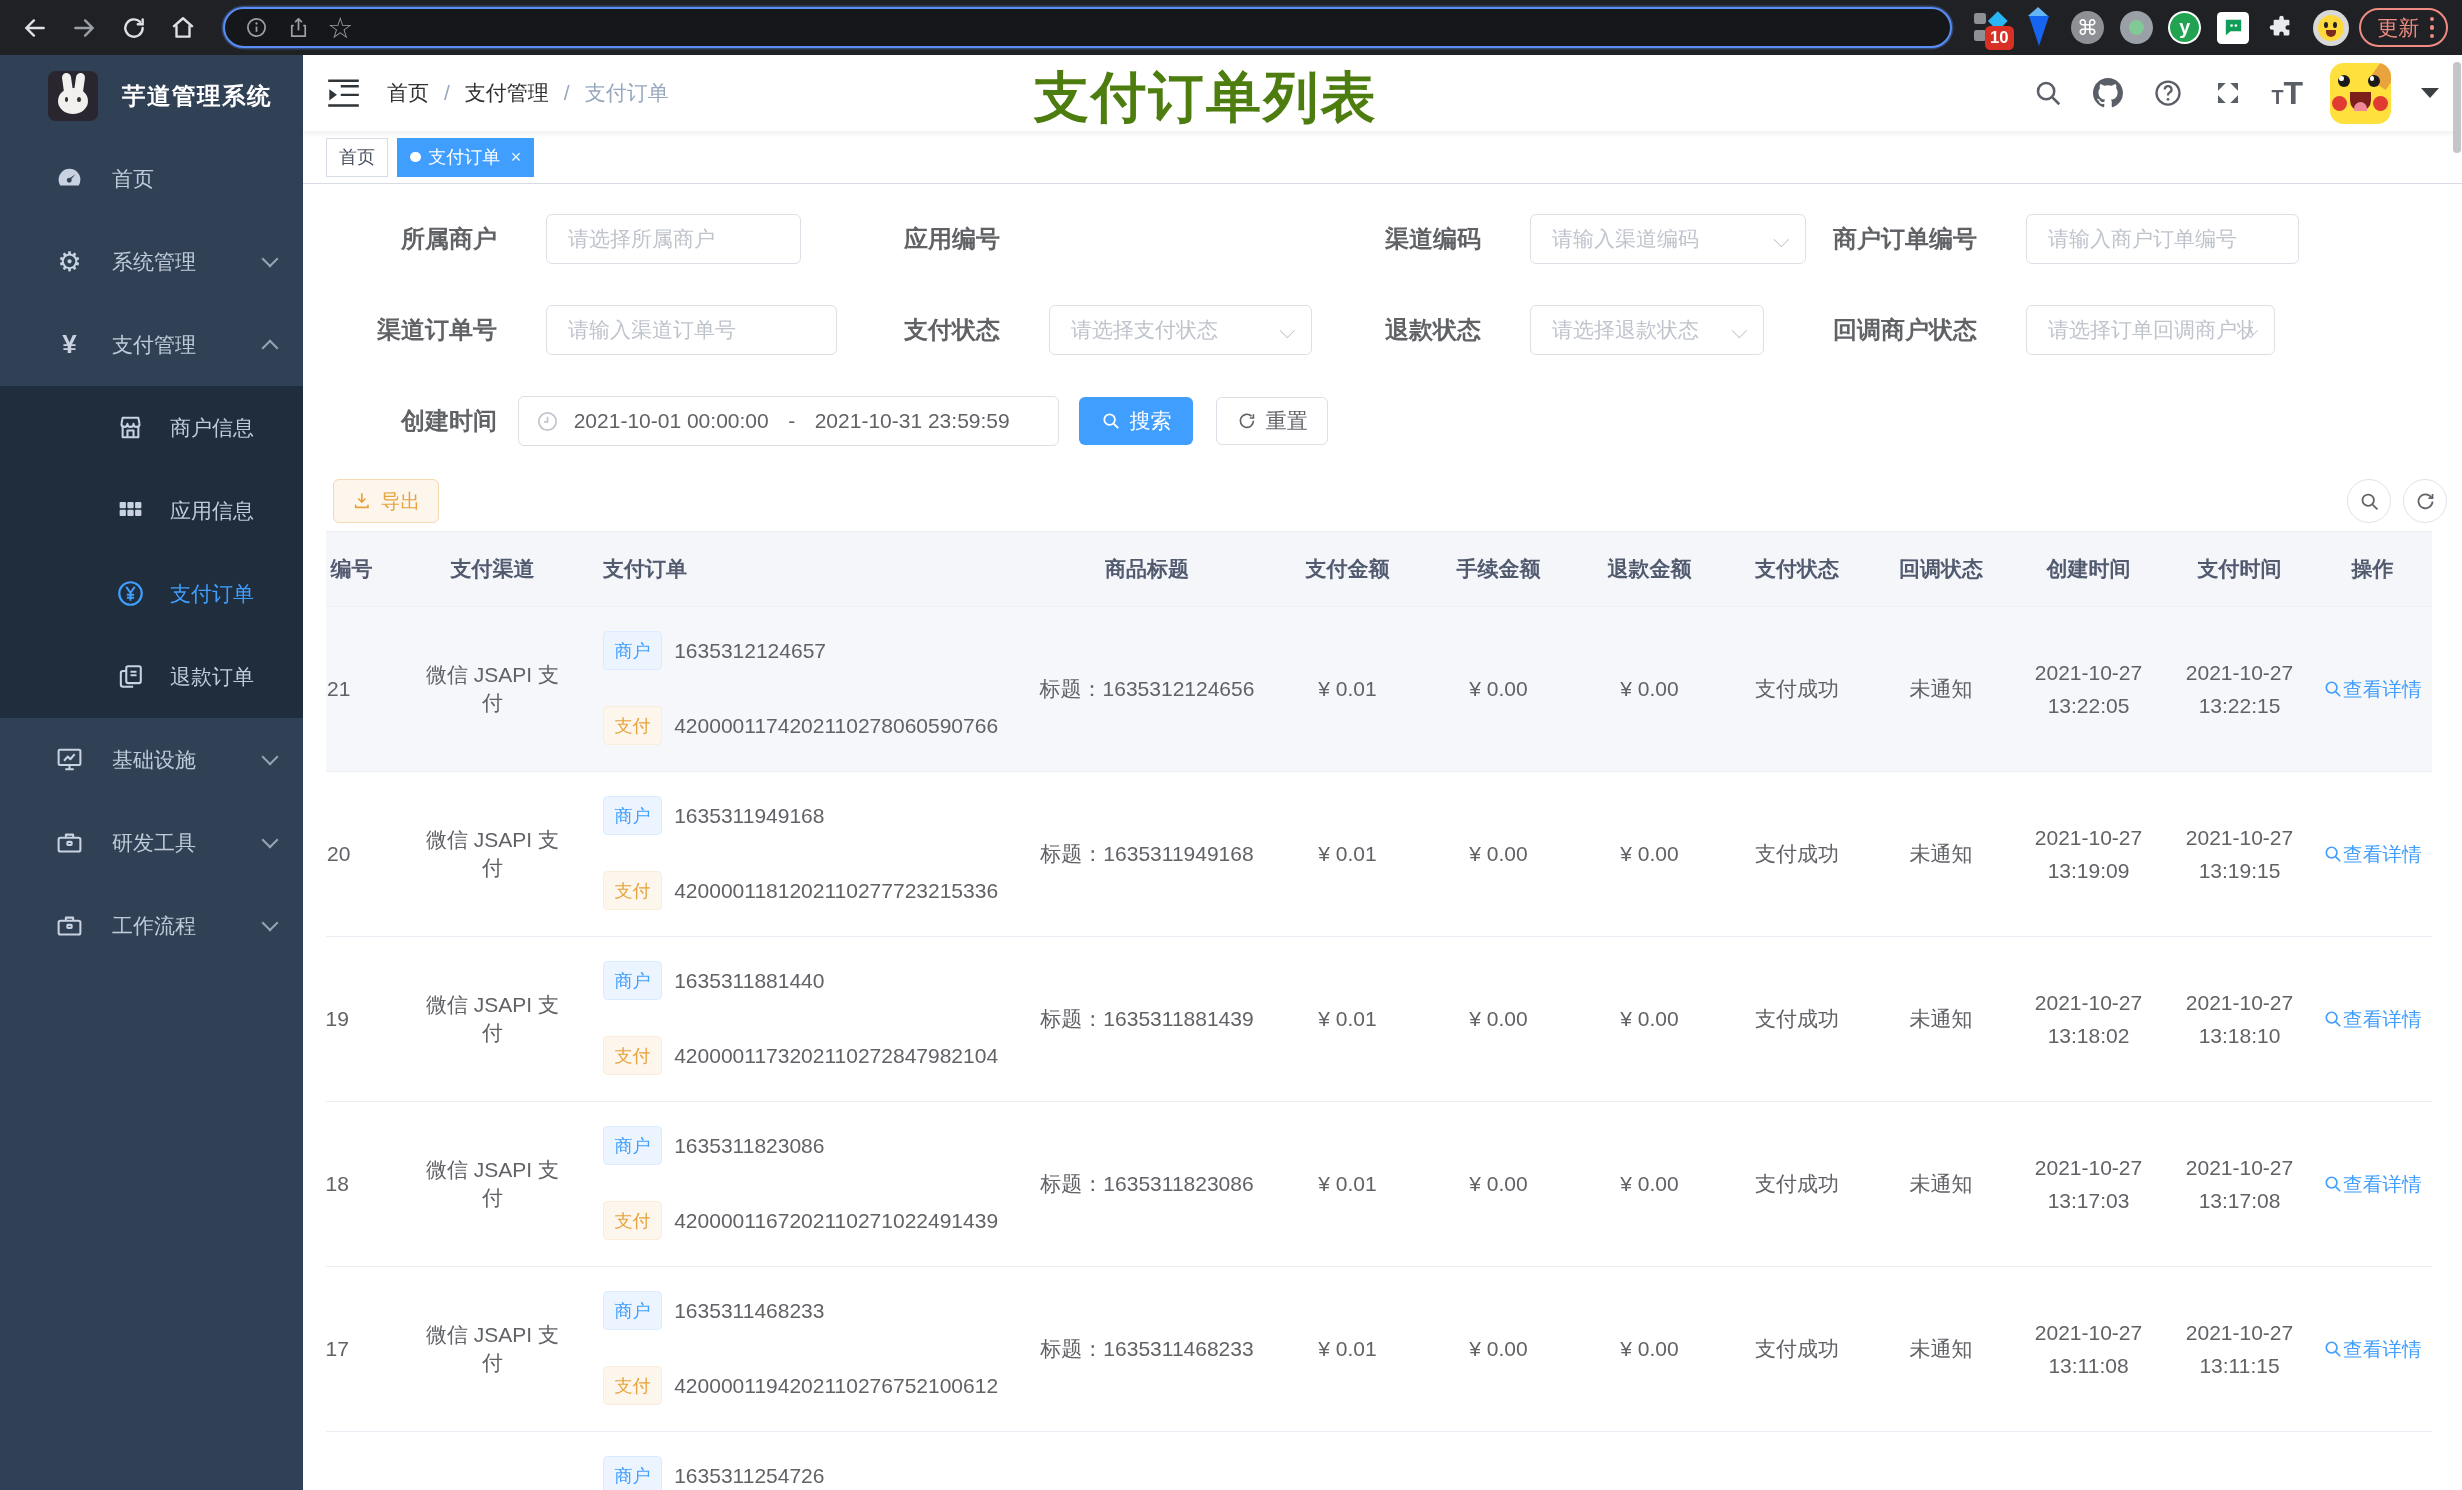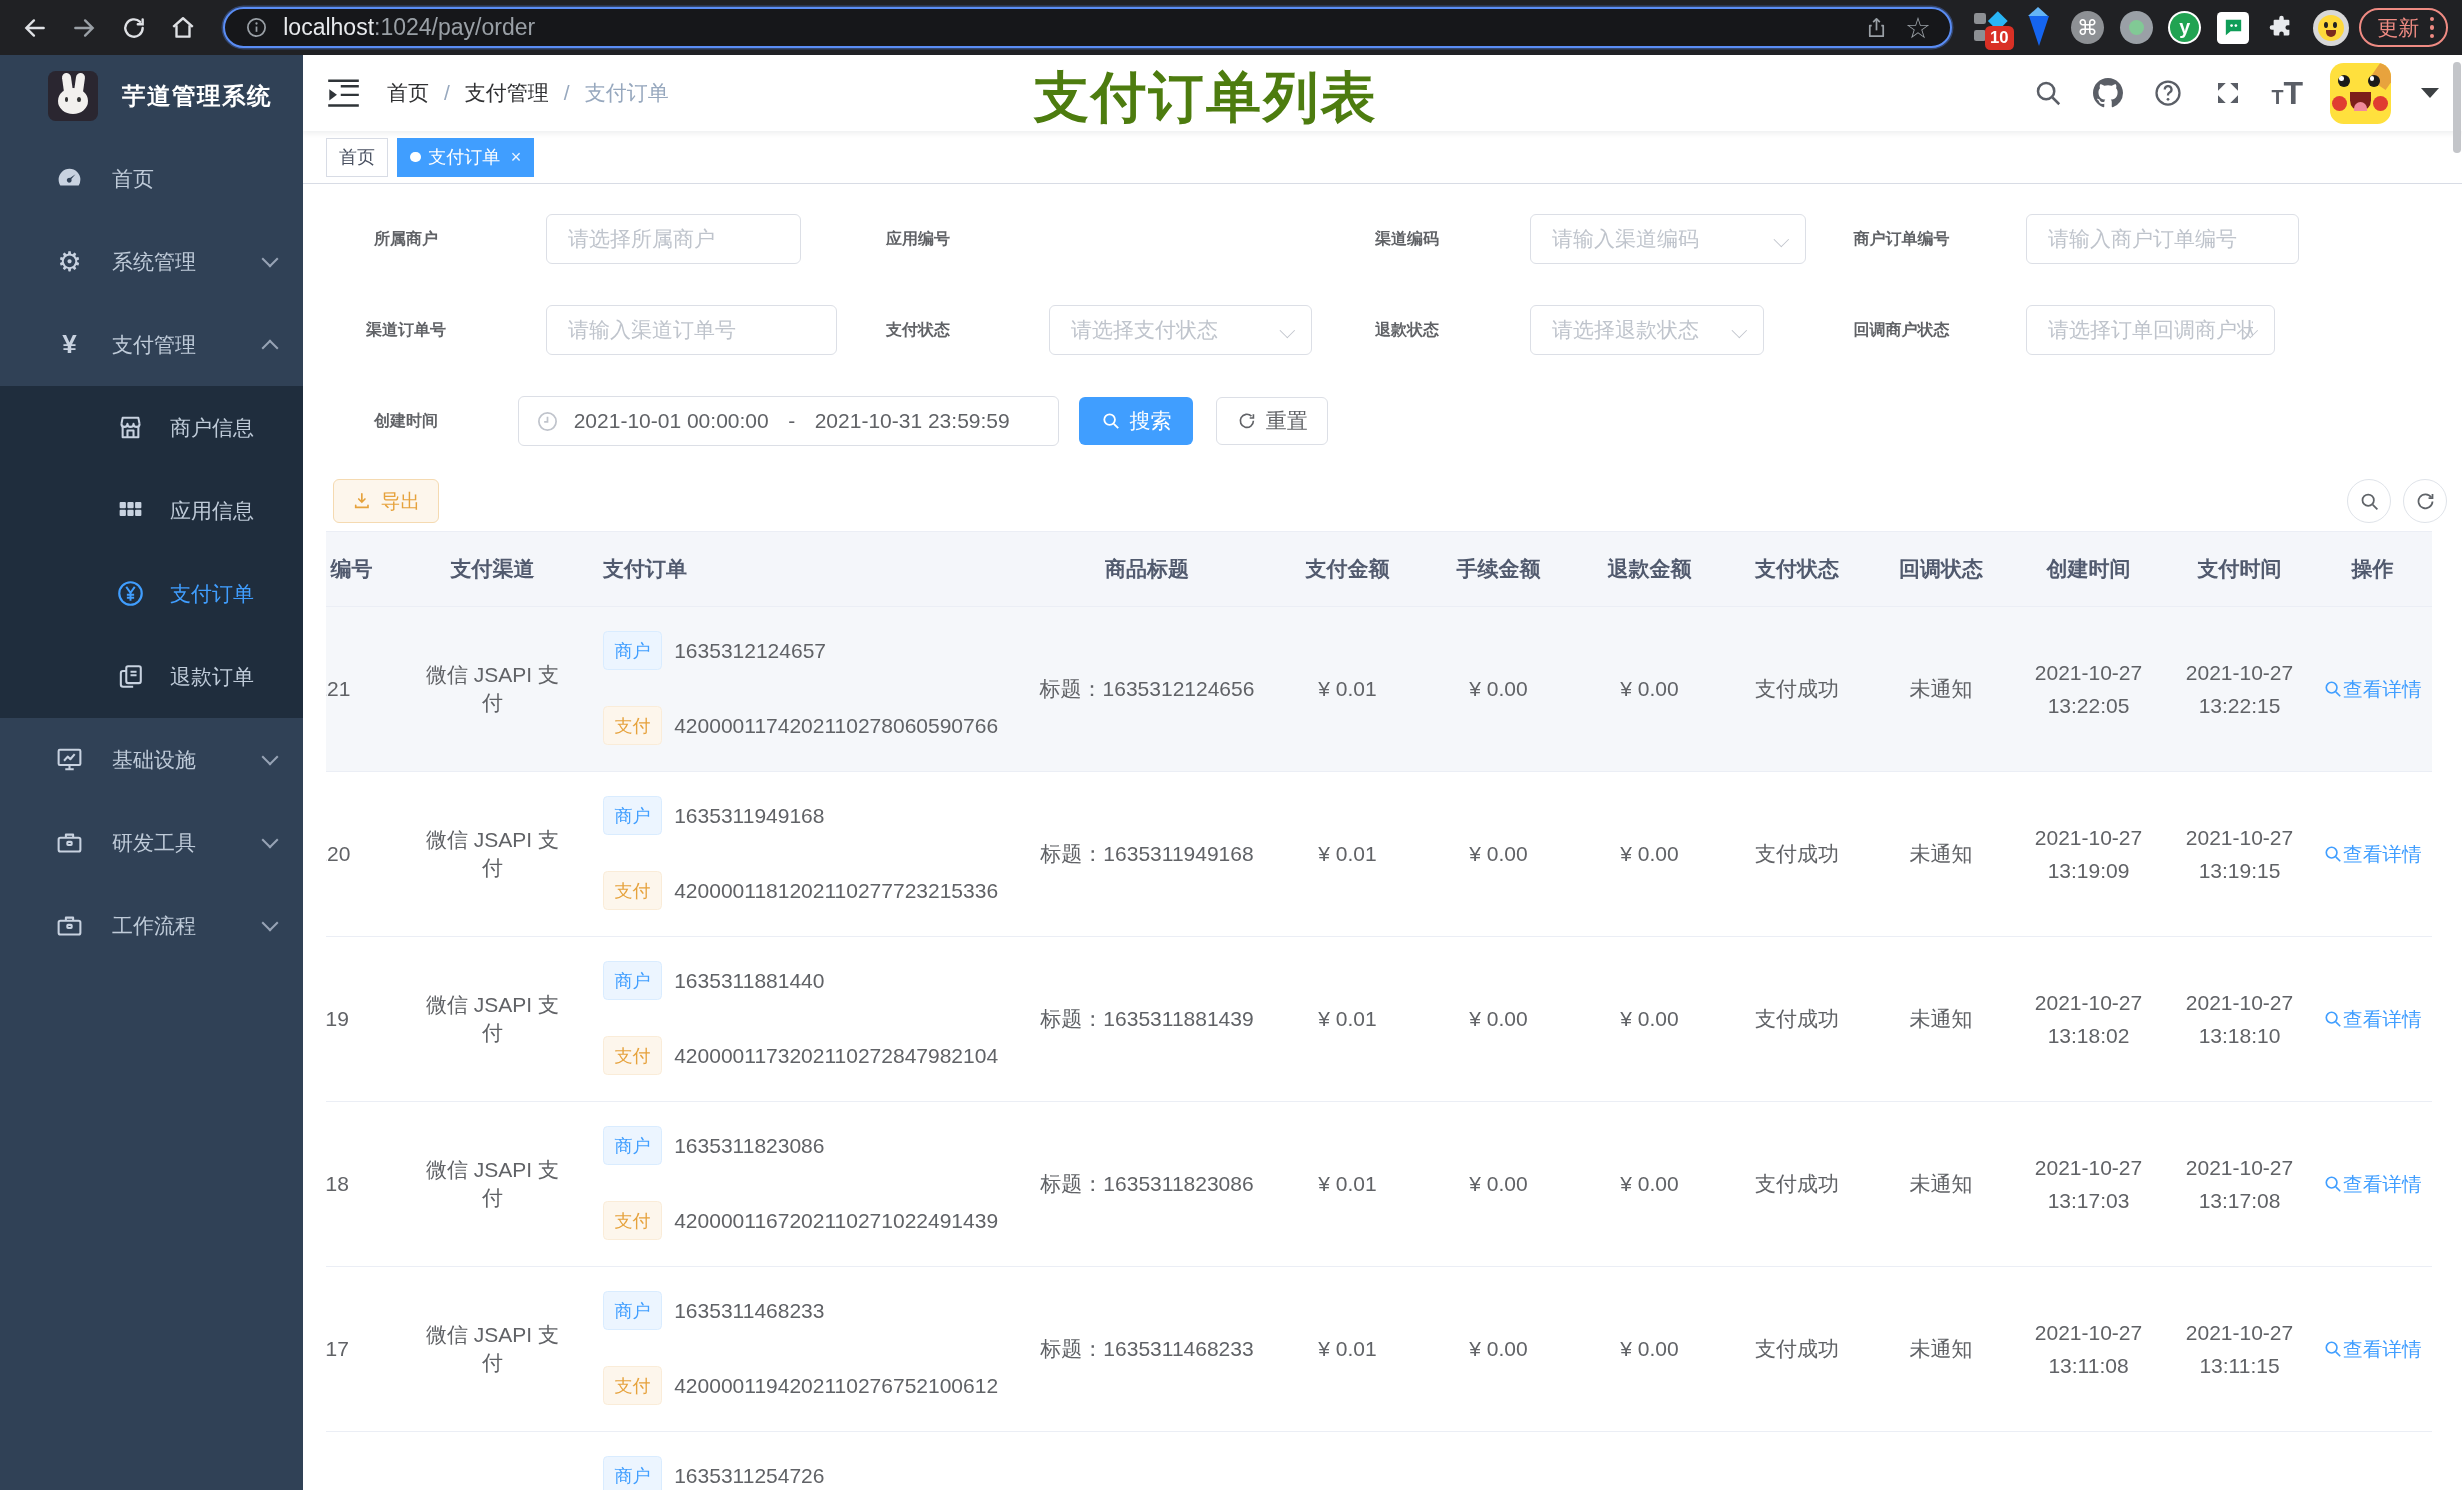--- a/index.html
+++ b/index.html
@@ -66,21 +66,21 @@
   
   .tagsbar { height:53px; background:#fff; border-bottom:0.8px solid #d8dce5; box-shadow:0 0.8px 2.3px rgba(0,0,0,.06); display:flex; align-items:center; padding:0 23px; gap:9px; }
   .tag-view { height:39px; display:flex; align-items:center; padding:0 12px; border:0.8px solid #d8dce5; background:#fff; color:#495060; font-size:18px; gap:7.6px; cursor:pointer; }
   .tag-view.active { background:#409eff; border-color:#409eff; color:#fff; }
   .tag-dot { width:10.6px; height:10.6px; border-radius:50%; background:#fff; }
   .tag-close { font-size:18px; margin-left:3px; opacity:.9; }
 
   
   .content { position:relative; height:1307px; background:#fff; }
   .f-item { position:absolute; height:50px; display:flex; align-items:center; }
-  .f-label { text-align:center; font-size:16px; color:#606266; font-weight:600; margin-right:21px; flex:0 0 auto; white-space:nowrap; }
+  .f-label { text-align:right; font-size:24px; color:#606266; font-weight:600; margin-right:21px; flex:0 0 auto; white-space:nowrap; }
   .f-control { position:relative; height:50px; flex:0 0 auto;padding-left:28px; }
   .f-control input { width:100%; height:50px; border:0.8px solid #dcdfe6; border-radius:6px; padding:0 21px; font-size:21px; color:#606266; outline:none; font-family:inherit; background:#fff; }
   .f-control input::placeholder { color:#bfc4cc; }
   .sel-chev { position:absolute; right:19.7px; top:19.7px; width:10.6px; height:10.6px; border-right:1.9px solid #c0c4cc; border-bottom:1.9px solid #c0c4cc; transform:rotate(45deg); pointer-events:none; }
   .date-box { height:50px; border:0.8px solid #dcdfe6; border-radius:6px; display:flex; align-items:center; padding:0 16.7px; gap:15px; font-size:21px; color:#606266; }
   .date-box svg { width:23px; height:23px; color:#c0c4cc; flex:0 0 auto; }
   .dash { color:#606266; padding:0 4.5px; }
   .btn { height:48px; border-radius:6px; font-size:21px; display:inline-flex; align-items:center; justify-content:center; gap:9px; cursor:pointer; border:0.8px solid transparent; font-family:inherit; }
   .btn svg { width:19.7px; height:19.7px; }
   .btn-primary { background:#409eff; color:#fff; padding:0 21px; }
@@ -156,21 +156,20 @@
     </div>
 
     <div class="url-pill">
       <span class="pill-ico">
         <svg viewBox="0 0 24 24" fill="none" stroke="currentColor" stroke-width="1.8">
             <circle cx="12" cy="12" r="9"></circle>
             <line x1="12" y1="11" x2="12" y2="16.5"></line>
             <circle cx="12" cy="7.8" r="1.2" fill="currentColor" stroke="none"></circle>
           </svg>
       </span>
-      <span class="url-text"><b>localhost</b><span>:1024/pay/order</span></span>
       <span class="pill-ico">
         <svg viewBox="0 0 24 24" fill="none" stroke="currentColor" stroke-width="1.8" stroke-linejoin="round">
             <path d="M12 15V3"></path>
             <path d="M8.5 6.5L12 3l3.5 3.5"></path>
             <path d="M7 10H5v11h14V10h-2"></path>
           </svg>
       </span>
       <span class="pill-ico" style="font-size:29px">☆</span>
     </div>
 

